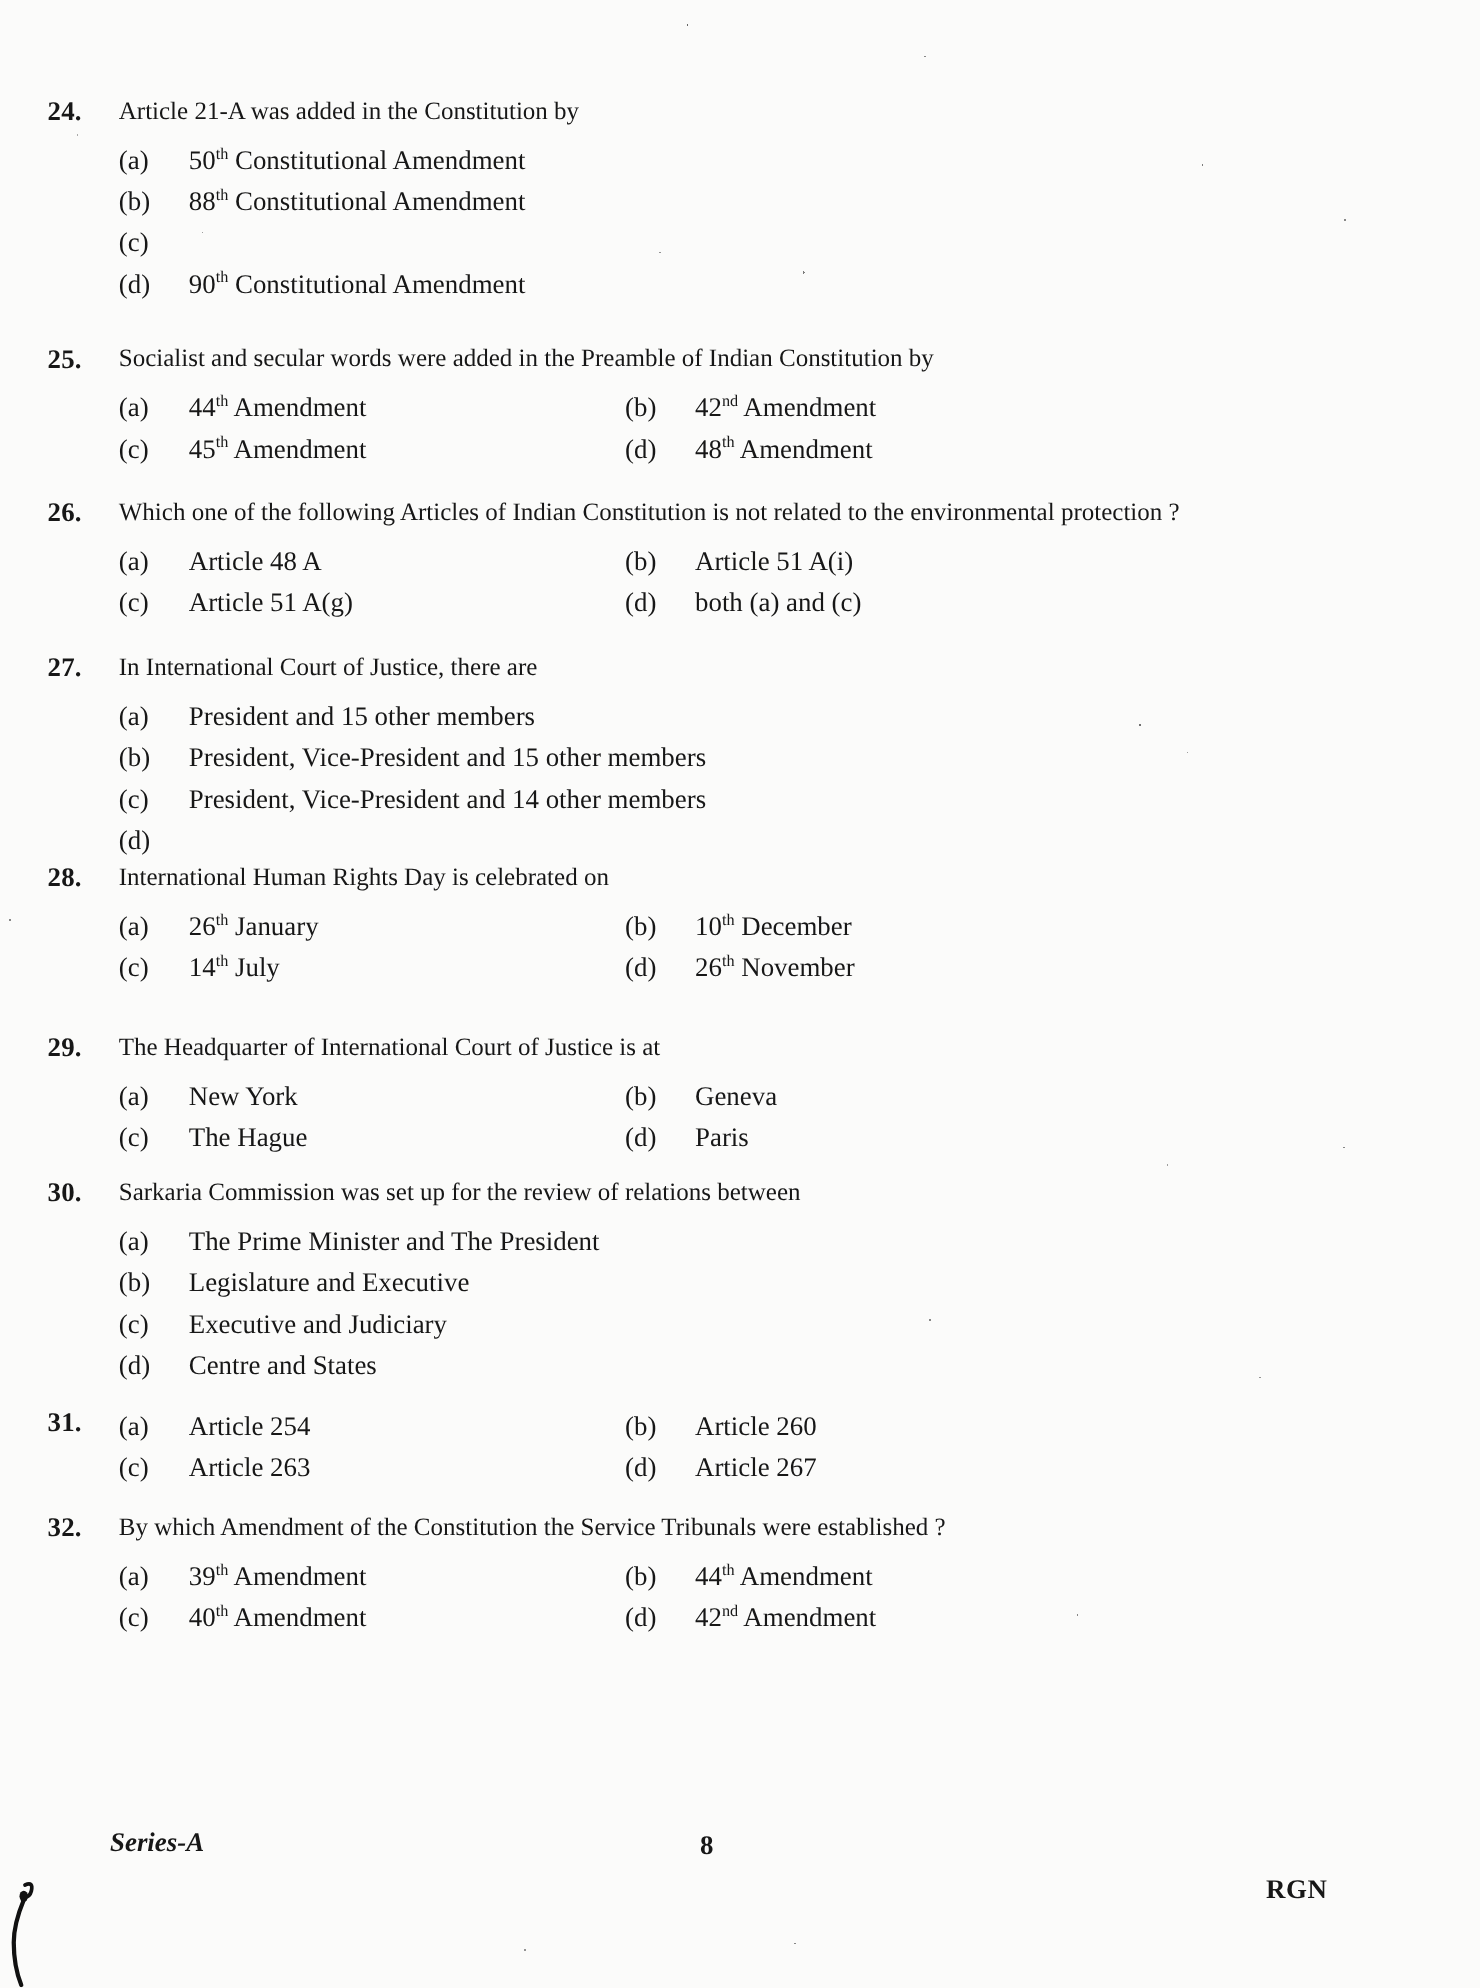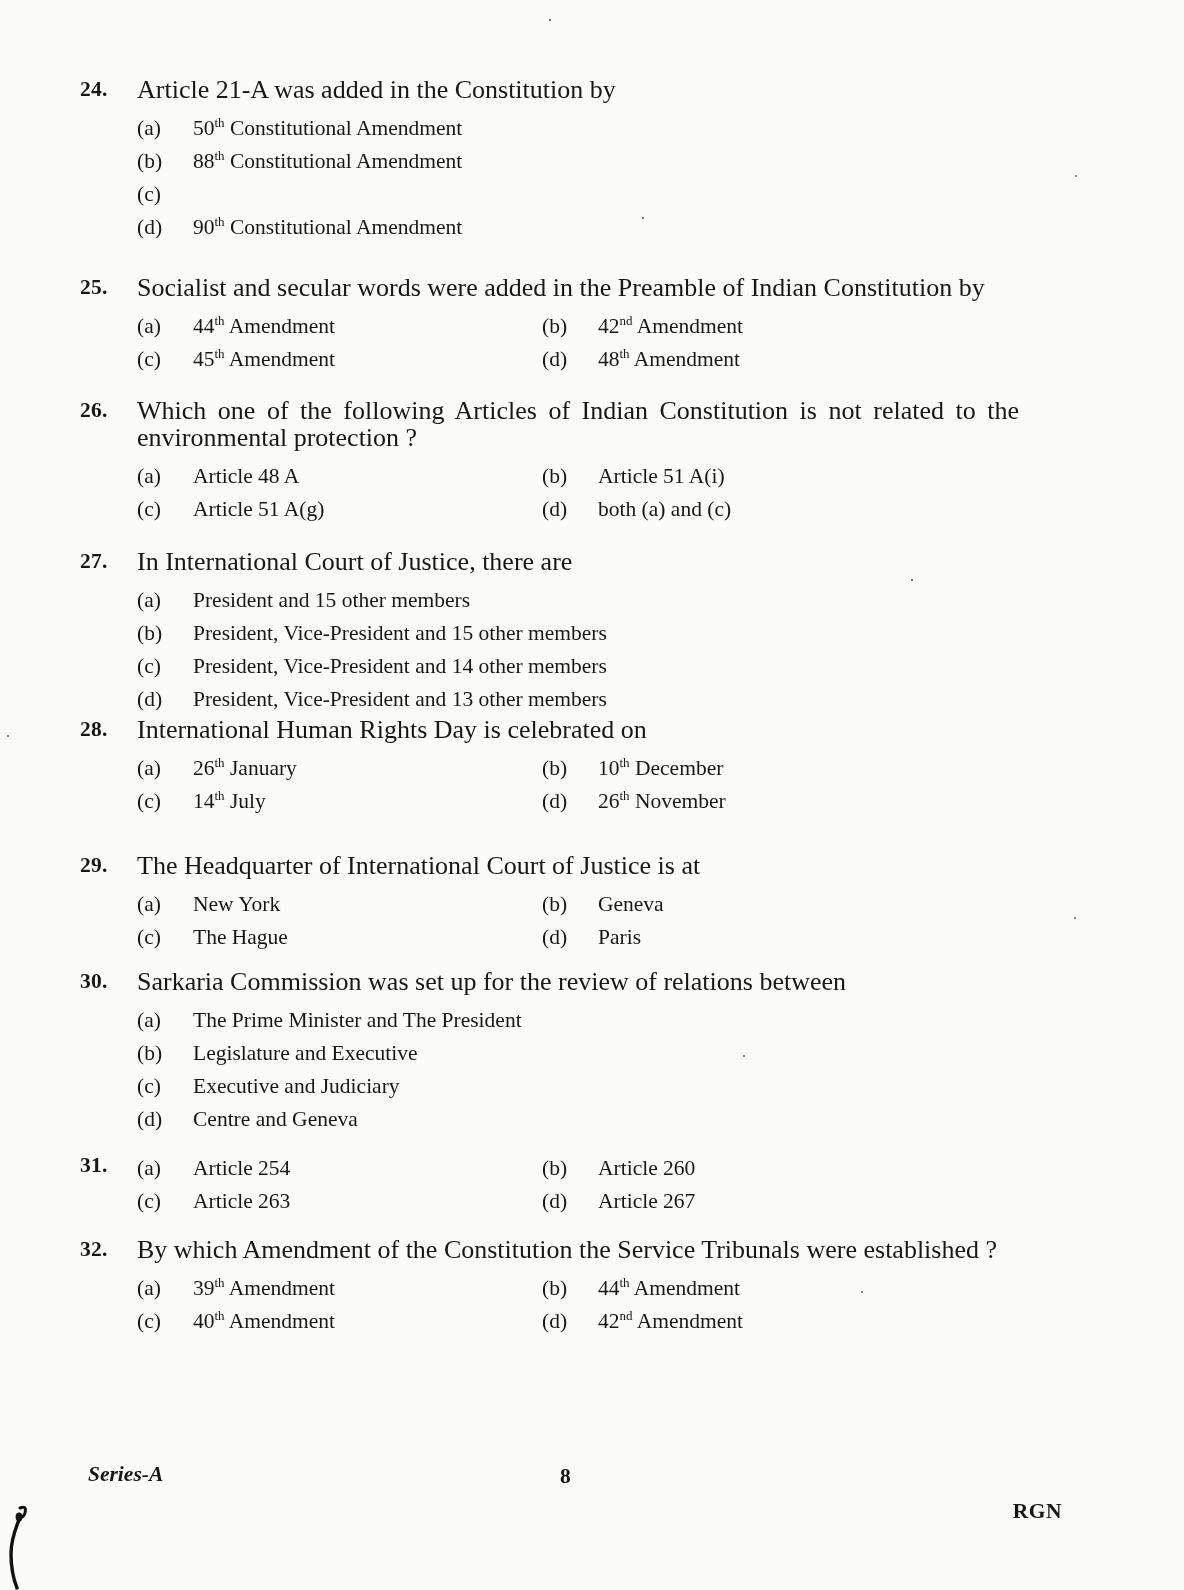--- a/index.html
+++ b/index.html
@@ -23,29 +23,29 @@
       radial-gradient(circle 1.3px at 1075px 918px, rgba(20,20,20,.5) 60%, transparent 61%),
       radial-gradient(circle 1px   at 934px 932px, rgba(20,20,20,.4) 60%, transparent 61%),
       radial-gradient(circle 1.2px at 744px 1056px, rgba(20,20,20,.5) 60%, transparent 61%),
       radial-gradient(circle 1px   at 1008px 1102px, rgba(20,20,20,.45) 60%, transparent 61%),
       radial-gradient(circle 1.2px at 862px 1292px, rgba(20,20,20,.5) 60%, transparent 61%),
       radial-gradient(circle 1px   at 420px 1560px, rgba(20,20,20,.45) 60%, transparent 61%),
       radial-gradient(circle 1px   at 636px 1555px, rgba(20,20,20,.5) 60%, transparent 61%);
     font-family:"Liberation Serif","DejaVu Serif",serif;
     color:#171717;
   }
-  .page { padding:76px 118px 0 80px;font-family:Liberation Serif, serif; }
+  .page { padding:76px 118px 0 38px;font-family:Liberation Serif, serif; }
   .q { display:flex; }
   .qnum {
     width:57px; flex:0 0 57px;
     font-weight:700; font-size:21.5px; line-height:27px;
     letter-spacing:.2px;
   }
   .qbody { flex:1; min-width:0; }
-  .qtitle { display:block; font-size:26px; line-height:27px; margin-bottom:9px; }
+  .qtitle { display:block; font-size:20px; line-height:27px; margin-bottom:9px; }
   .qtitle.justify { text-align:justify; max-width:882px; }
   .opts-1col .opt { display:flex; }
   .opts-2col { display:grid; grid-template-columns:405px auto; }
   .opt { display:flex; font-size:21.5px; line-height:33px; white-space:nowrap; }
   .optlabel { width:56px; flex:0 0 56px; }
   .opttext sup { font-size:13px; line-height:0; letter-spacing:0;text-align:right; }
   .footer {
     position:absolute; top:1462px; left:88px; right:122px;
     font-weight:700; font-size:21.5px;
   }
@@ -145,21 +145,20 @@
         <div class="opt">
             <span class="optlabel">(b)</span>
             <span class="opttext"><span>President, Vice-President and 15 other members</span><sup></sup><span></span></span>
           </div>
         <div class="opt">
             <span class="optlabel">(c)</span>
             <span class="opttext"><span>President, Vice-President and 14 other members</span><sup></sup><span></span></span>
           </div>
         <div class="opt">
             <span class="optlabel">(d)</span>
-            <span class="opttext"><span>President, Vice-President and 13 other members</span><sup></sup><span></span></span>
           </div>
       </div>
     </div>
   </div>
 
   <div class="q" style="margin-bottom:34px">
     <div class="qnum">28.</div>
     <div class="qbody">
       <span class="qtitle">International Human Rights Day is celebrated on</span>
       <div class="opts-2col">
@@ -220,21 +219,21 @@
         <div class="opt">
             <span class="optlabel">(b)</span>
             <span class="opttext"><span>Legislature and Executive</span><sup></sup><span></span></span>
           </div>
         <div class="opt">
             <span class="optlabel">(c)</span>
             <span class="opttext"><span>Executive and Judiciary</span><sup></sup><span></span></span>
           </div>
         <div class="opt">
             <span class="optlabel">(d)</span>
-            <span class="opttext"><span>Centre and Geneva</span><sup></sup><span></span></span>
+            <span class="opttext"><span>Centre and States</span><sup></sup><span></span></span>
           </div>
       </div>
     </div>
   </div>
 
   <div class="q" style="margin-bottom:18px">
     <div class="qnum">31.</div>
     <div class="qbody">
       <div class="opts-2col">
         <div class="opt">

